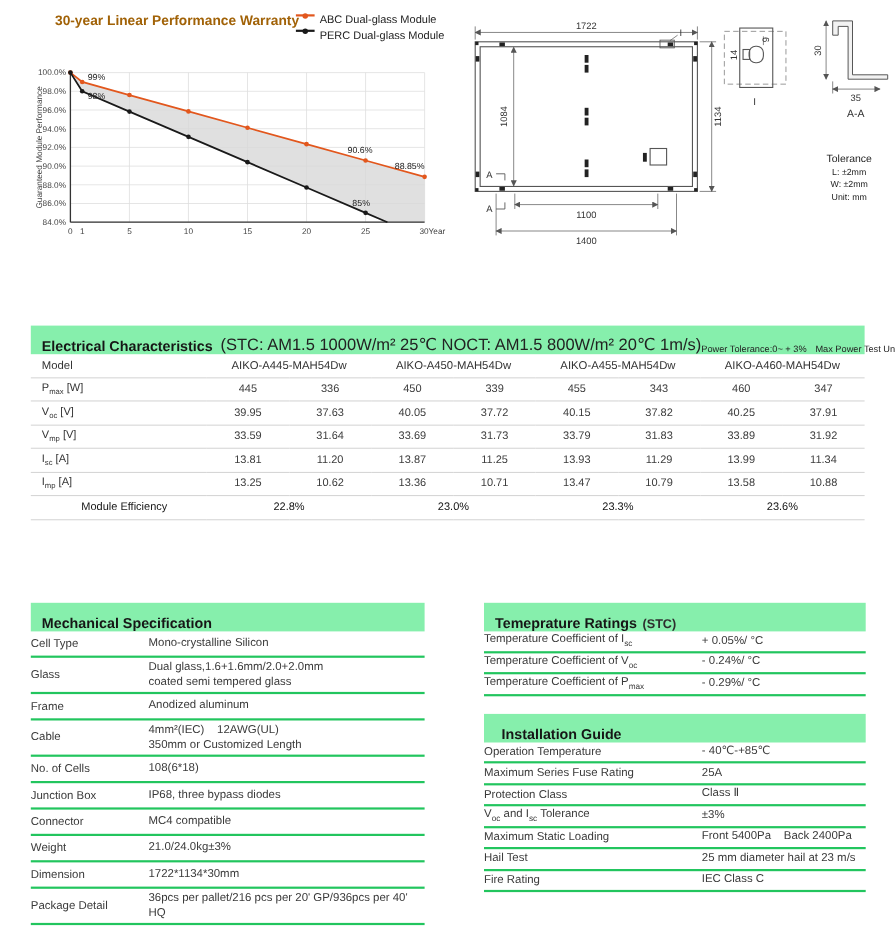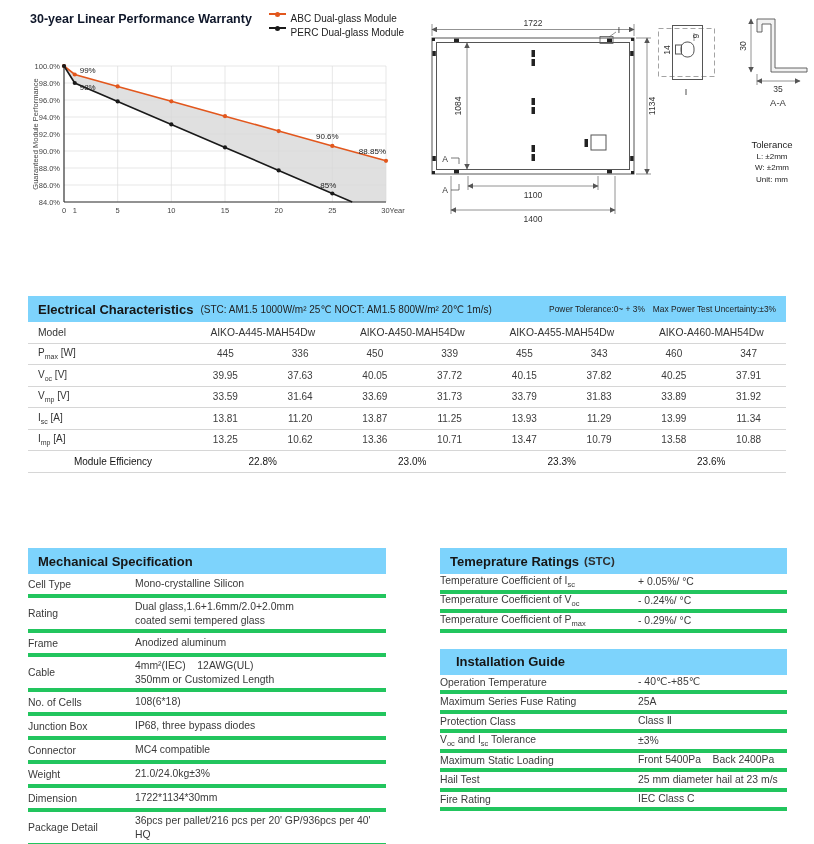--- a/index.html
+++ b/index.html
@@ -1,55 +1,55 @@
 <!DOCTYPE html>
 <html><head>
 <meta charset="utf-8">
 <style>
   html,body{margin:0;padding:0;background:#fff;}
   .page{position:relative;width:814px;height:844px;background:#fff;overflow:hidden;
         font-family:"Liberation Sans","DejaVu Sans",sans-serif;color:#333;}
 
   
   .chart-block{position:absolute;left:30px;top:10px;width:378px;height:222px;}
-  .chart-title{position:absolute;left:0;top:2px;font-size:12.5px;font-weight:bold;color:#0f172a;}
+  .chart-title{position:absolute;left:20px;top:2px;font-size:12.5px;font-weight:bold;color:#a16207;}
   .legend{position:absolute;right:4px;top:3px;display:flex;flex-direction:column;gap:3px;}
   .legend-item{display:flex;align-items:flex-start;gap:5px;font-size:10px;color:#222;}
   .legend-swatch{width:17px;height:2px;position:relative;display:inline-block;}
   .legend-swatch::after{content:"";position:absolute;left:6px;top:-1.5px;width:5px;height:5px;border-radius:50%;background:inherit;}
   #perf-chart{position:absolute;left:0;top:30px;}
 
   
   .drawing-block{position:absolute;left:415px;top:6px;width:399px;height:240px;}
   .tolerance{position:absolute;left:318px;top:132px;width:78px;text-align:center;
              font-size:8px;line-height:1.4;color:#222;}
   .tol-title{font-size:9.5px;}
 
   
-  .section-bar{background:#7dd3fc;height:26px;display:flex;align-items:center;
+  .section-bar{background:#86efac;height:26px;display:flex;align-items:flex-end;
                padding:0 10px;box-sizing:border-box;}
   .sec-title{font-size:13px;font-weight:bold;color:#161616;white-space:nowrap;}
   .sec-suffix{font-size:11.5px;color:#2e2e2e;margin-left:5px;font-weight:bold;}
-  .sec-cond{font-size:10px;color:#222;margin-left:7px;white-space:nowrap;}
+  .sec-cond{font-size:15px;color:#222;margin-left:7px;white-space:nowrap;}
   .sec-notes{margin-left:auto;font-size:8.4px;color:#222;display:flex;gap:8px;white-space:nowrap;}
 
   
   .electrical{position:absolute;left:28px;top:296px;width:758px;}
   #elec-table{width:100%;border-collapse:collapse;table-layout:fixed;}
   #elec-table td{font-size:10px;color:#3c3c3c;text-align:center;height:20.5px;
                  border-bottom:1px solid #d6d6d6;padding:0;}
   #elec-table td.lbl{text-align:left;padding-left:10px;color:#333;}
   #elec-table tr.model-row td{font-size:10.3px;color:#333;}
   #elec-table sub{font-size:7px;}
   #elec-table tr.eff-row td{font-weight:normal;color:#141414;text-align:center;}
 
   
   .bottom-left{position:absolute;left:28px;top:548px;width:358px;}
   .bottom-right{position:absolute;left:440px;top:548px;width:347px;}
-  .spec-row{display:grid;border-bottom:4px solid #22c55e;align-items:center;box-sizing:border-box;}
+  .spec-row{display:grid;border-bottom:2px solid #22c55e;align-items:center;box-sizing:border-box;}
   #mech-rows .spec-row{grid-template-columns:107px 1fr;min-height:24px;padding:2px 0;}
   .bottom-right .spec-row{grid-template-columns:198px 1fr;height:19.5px;}
   .spec-label{font-size:10.4px;color:#3a3a3a;}
   .spec-value{font-size:10.4px;color:#3a3a3a;white-space:pre-wrap;line-height:1.3;}
   .spec-label sub, .spec-value sub{font-size:7.5px;}
   #install-bar{margin-top:16px;padding-left:16px;}
 
   svg text{font-family:"Liberation Sans","DejaVu Sans",sans-serif;}
 </style>
 </head>
@@ -317,21 +317,21 @@
   <div class="bottom-left">
     <div class="section-bar">
       <span class="sec-title">Mechanical Specification</span>
     </div>
     <div id="mech-rows">
         <div class="spec-row">
           <div class="spec-label">Cell Type</div>
           <div class="spec-value">Mono-crystalline Silicon</div>
         </div>
         <div class="spec-row">
-          <div class="spec-label">Rating</div>
+          <div class="spec-label">Glass</div>
           <div class="spec-value">Dual glass,1.6+1.6mm/2.0+2.0mm
 coated semi tempered glass</div>
         </div>
         <div class="spec-row">
           <div class="spec-label">Frame</div>
           <div class="spec-value">Anodized aluminum</div>
         </div>
         <div class="spec-row">
           <div class="spec-label">Cable</div>
           <div class="spec-value">4mm²(IEC)    12AWG(UL)

